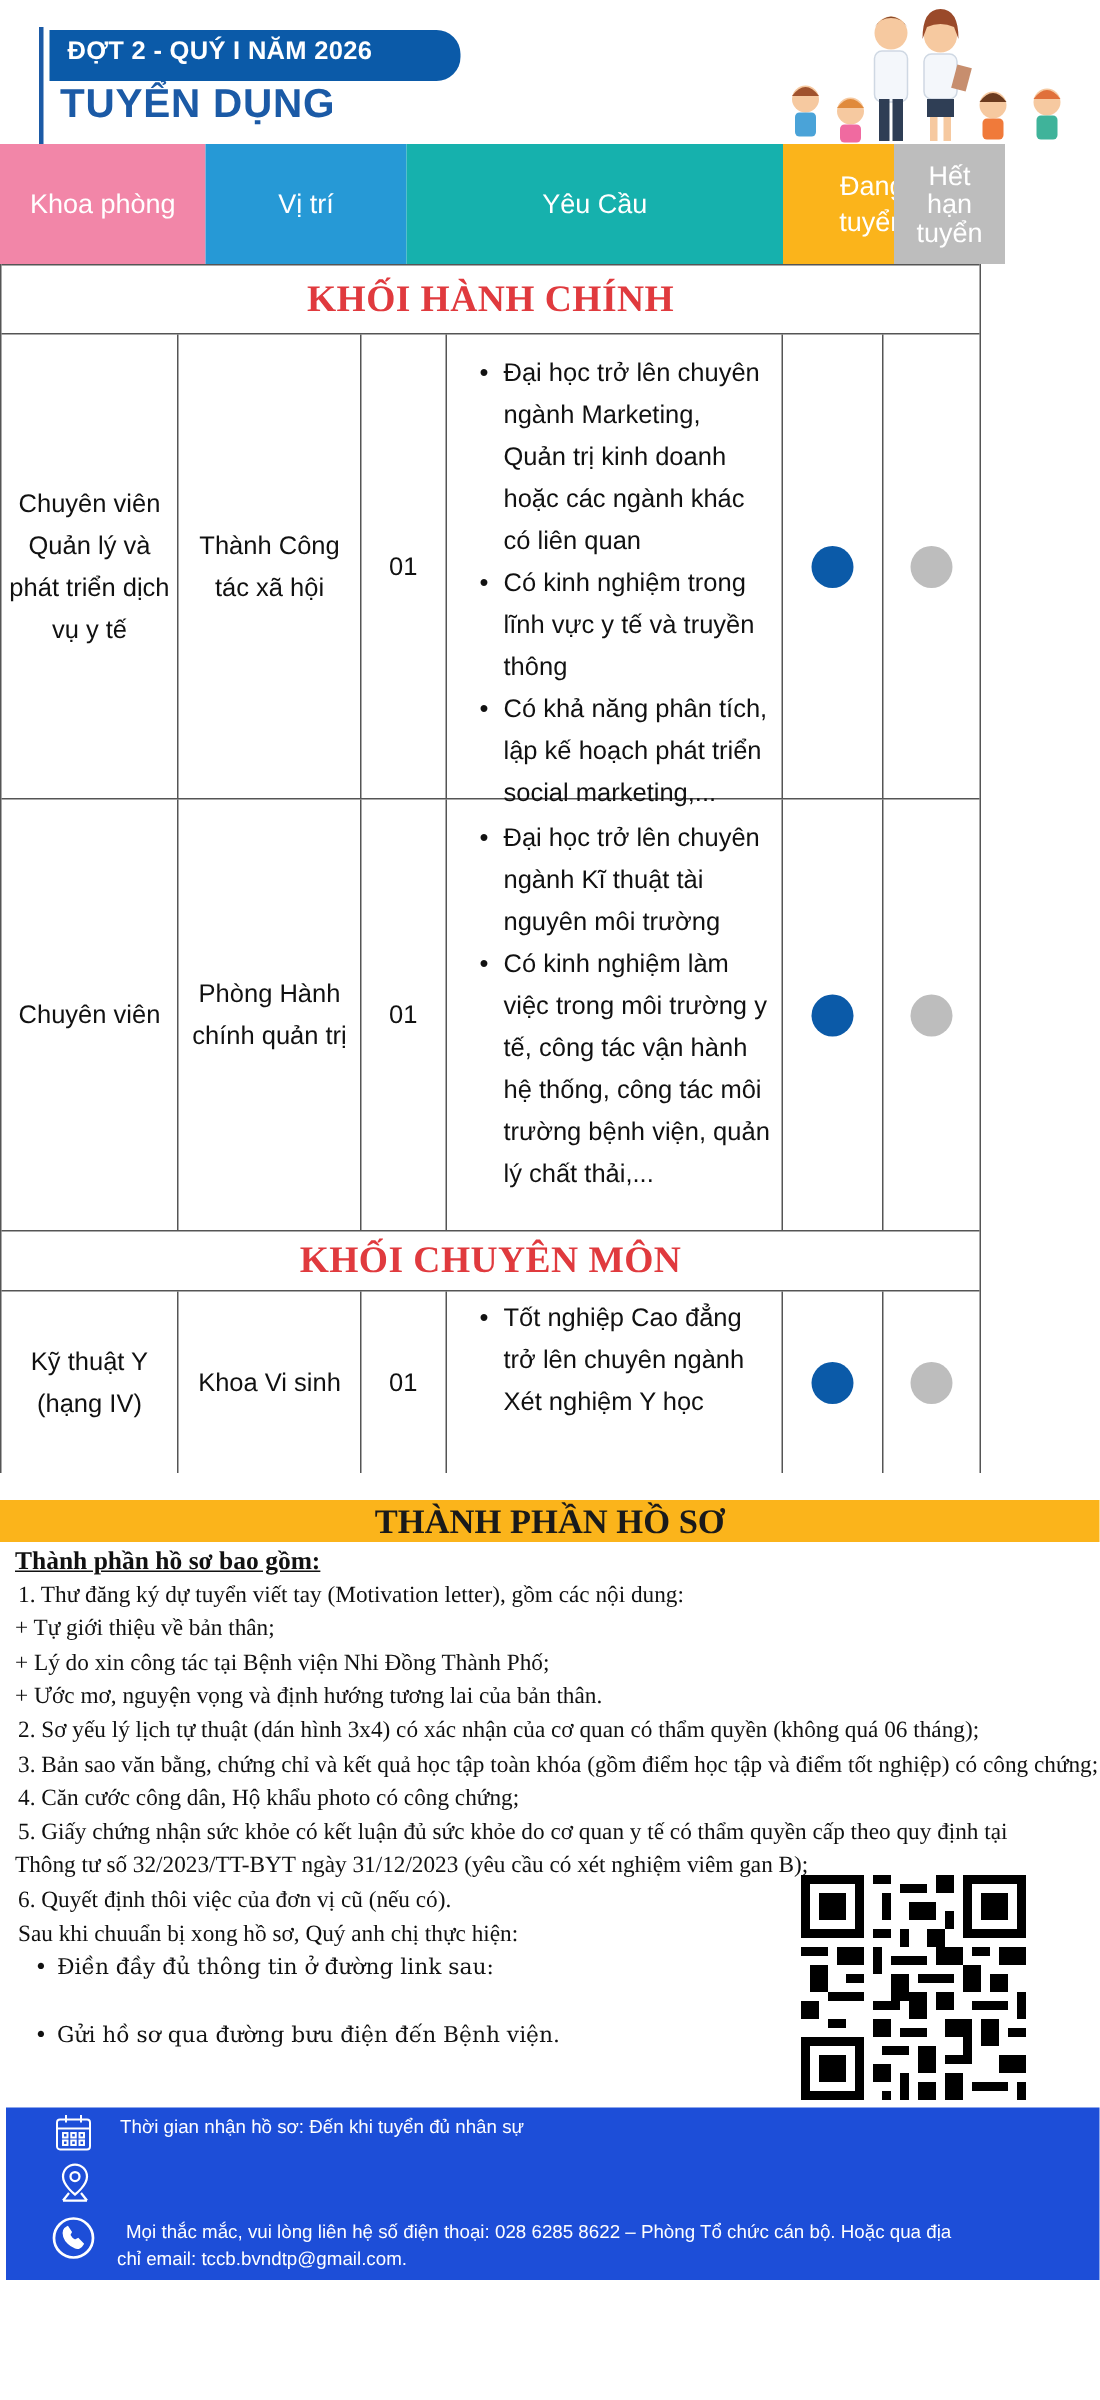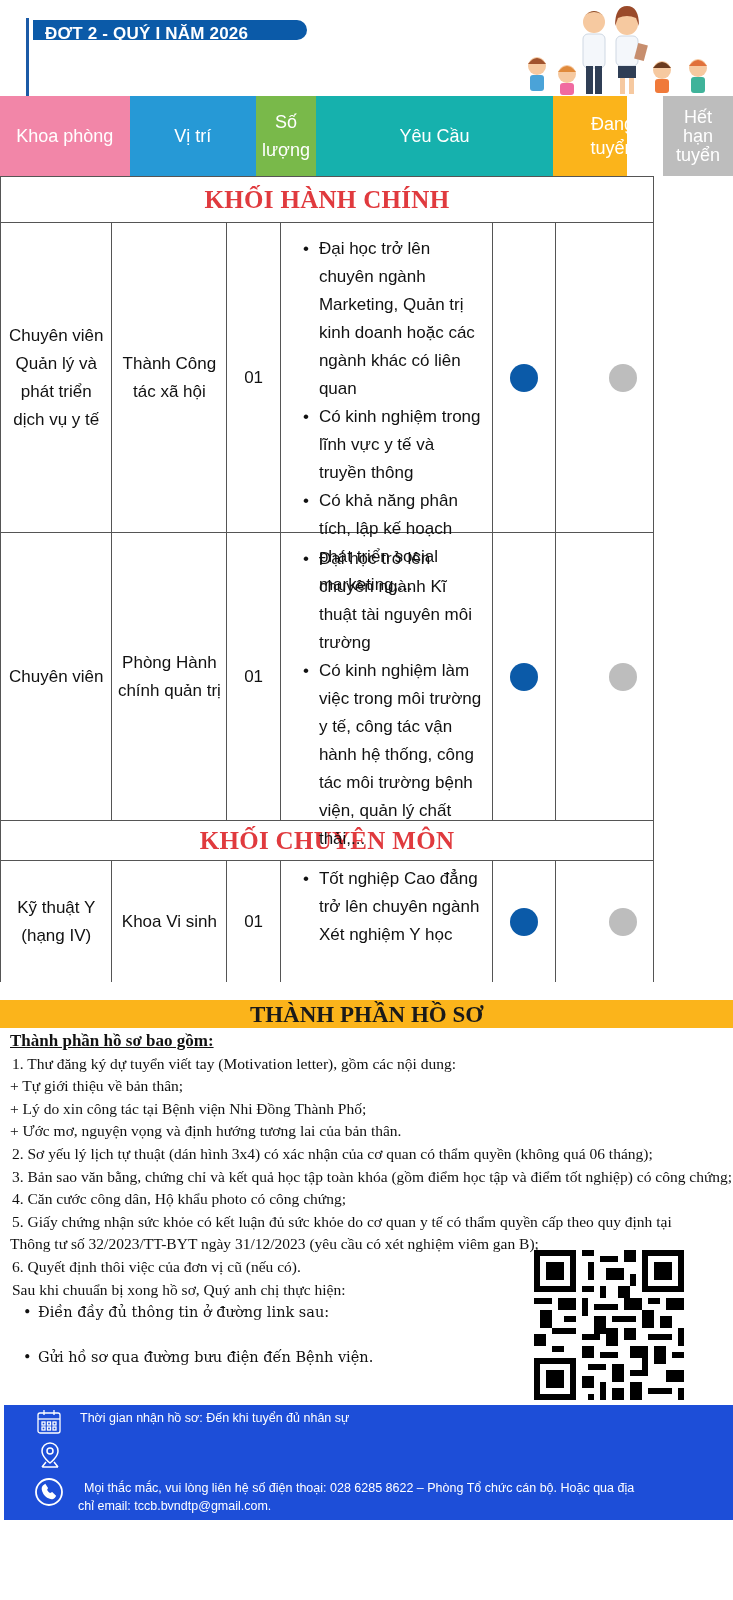--- a/index.html
+++ b/index.html
@@ -1,28 +1,28 @@
 <!DOCTYPE html>
 <html><head>
 <meta charset="utf-8">
 <style>
   * { box-sizing: border-box; margin: 0; padding: 0; }
   body { width: 733px; height: 1600px; background: #ffffff; font-family: "DejaVu Sans", sans-serif; color: #111; position: relative; overflow: hidden; }
 
   
   .header { position: absolute; left: 0; top: 0; width: 733px; height: 96px; }
   .header-bar { position: absolute; left: 26px; top: 18px; width: 3px; height: 78px; background: #1b5aa6; }
-  .badge { position: absolute; left: 33px; top: 20px; height: 20px; width: 274px; background: #0b5aa8; border-radius: 0 16px 16px 0; color: #fff; font-family: "Liberation Sans", sans-serif; font-weight: bold; font-size: 17px; line-height: 28px; padding-left: 12px; letter-spacing: 0.2px; }
+  .badge { position: absolute; left: 33px; top: 20px; height: 34px; width: 274px; background: #0b5aa8; border-radius: 0 16px 16px 0; color: #fff; font-family: "Liberation Sans", sans-serif; font-weight: bold; font-size: 17px; line-height: 28px; padding-left: 12px; letter-spacing: 0.2px; }
   .title { position: absolute; left: 40px; top: 54px; color: #1b5aa6; font-family: "Liberation Sans", sans-serif; font-weight: bold; font-size: 27px; letter-spacing: 0.5px; }
   .illus { position: absolute; left: 512px; top: 4px; width: 210px; height: 92px; }
 
   
   .thead { position: absolute; left: 0; top: 96px; width: 733px; height: 80px; display: flex; }
   .th { display: flex; align-items: center; justify-content: center; text-align: center; color: #fff; font-family: "Liberation Sans", sans-serif; font-size: 18px; line-height: 24px; }
-  .c1 { width: 134px; } .c2 { width: 137px; } .c3 { width: 63px; } .c4 { width: 251px; } .c5 { width: 74px; padding-left: 45px; } .c6 { width: 74px; margin-left: 36px; }
+  .c1 { width: 134px; } .c2 { width: 137px; } .c3 { width: 63px; } .c4 { width: 251px; } .c5 { width: 74px; padding-left: 45px; } .c6 { width: 74px; }
 
   
   .tbody { position: absolute; left: 0; top: 176px; width: 654px; border-left: 1.5px solid #555; border-right: 1.5px solid #555; }
   .section-row { height: 46px; border-top: 1.5px solid #555; display: flex; align-items: center; justify-content: center; color: #e03a3e; font-family: "Liberation Serif", serif; font-weight: bold; font-size: 25px; letter-spacing: 0.3px; }
   .row { display: flex; border-top: 1.5px solid #555; }
   .cell { border-right: 1.5px solid #555; display: flex; align-items: center; justify-content: center; text-align: center; font-family: "Liberation Sans", sans-serif; font-size: 17px; line-height: 28px; color: #111; padding: 0 4px; }
   .cell:last-child { border-right: none; }
   .cell.req { justify-content: flex-start; align-items: flex-start; text-align: left; padding: 12px 8px 12px 20px; }
   .req ul { list-style: none; }
   .req li { position: relative; padding-left: 18px; font-size: 17px; line-height: 28px; }
@@ -45,20 +45,21 @@
   .footer { position: absolute; left: 4px; top: 1405px; width: 729px; height: 115px; background: #1d4ed8; color: #fff; font-family: "Liberation Sans", sans-serif; font-size: 12.5px; }
   .f-icon { position: absolute; }
   .f-text { position: absolute; line-height: 18px; }
 </style>
 </head>
 <body>
 
 <div class="header">
   <div class="header-bar"></div>
   <div class="badge">ĐỢT 2 - QUÝ I NĂM 2026</div>
+  <div class="title">TUYỂN DỤNG</div>
   <svg class="illus" viewBox="0 0 210 92">
 
     <circle cx="82" cy="18" r="11" fill="#f6c9a0"></circle>
       <path d="M71 14 q11 -14 22 0 q-4 -6 -11 -6 q-7 0 -11 6z" fill="#8a4a2a"></path>
     <rect x="71" y="30" width="22" height="34" rx="5" fill="#f4f7fb" stroke="#cfd8e3"></rect>
     <rect x="74" y="62" width="7" height="28" fill="#2f3e55"></rect>
       <rect x="83" y="62" width="7" height="28" fill="#2f3e55"></rect>
 
     <circle cx="115" cy="20" r="11" fill="#f6c9a0"></circle>
       <path d="M103 22 q0 -20 12 -20 q12 0 12 20 l-3 -8 q-9 -4 -18 0z" fill="#9a4a2a"></path>
@@ -82,24 +83,20 @@
       <rect x="179" y="73" width="14" height="16" rx="3" fill="#3fb39a"></rect>
   </svg>
 </div>
 
 <div class="thead">
   <div class="th c2" style="background:#f286a8">
       <span>Khoa phòng</span>
     </div>
   <div class="th c1" style="background:#2699d6">
       <span>Vị trí</span>
-    </div>
-  <div class="th c3" style="background:#79b94a;flex-direction:column;line-height:28px">
-      <span>Số</span>
-      <span>lượng</span>
     </div>
   <div class="th c4" style="background:#16b1ad">
       <span>Yêu Cầu</span>
     </div>
   <div class="th c5" style="background:#fbb41b;flex-direction:column">
       <span>Đang</span>
       <span>tuyển</span>
     </div>
   <div class="th c6" style="background:#bdbdbd;flex-direction:column;line-height:19px">
       <span>Hết</span>

